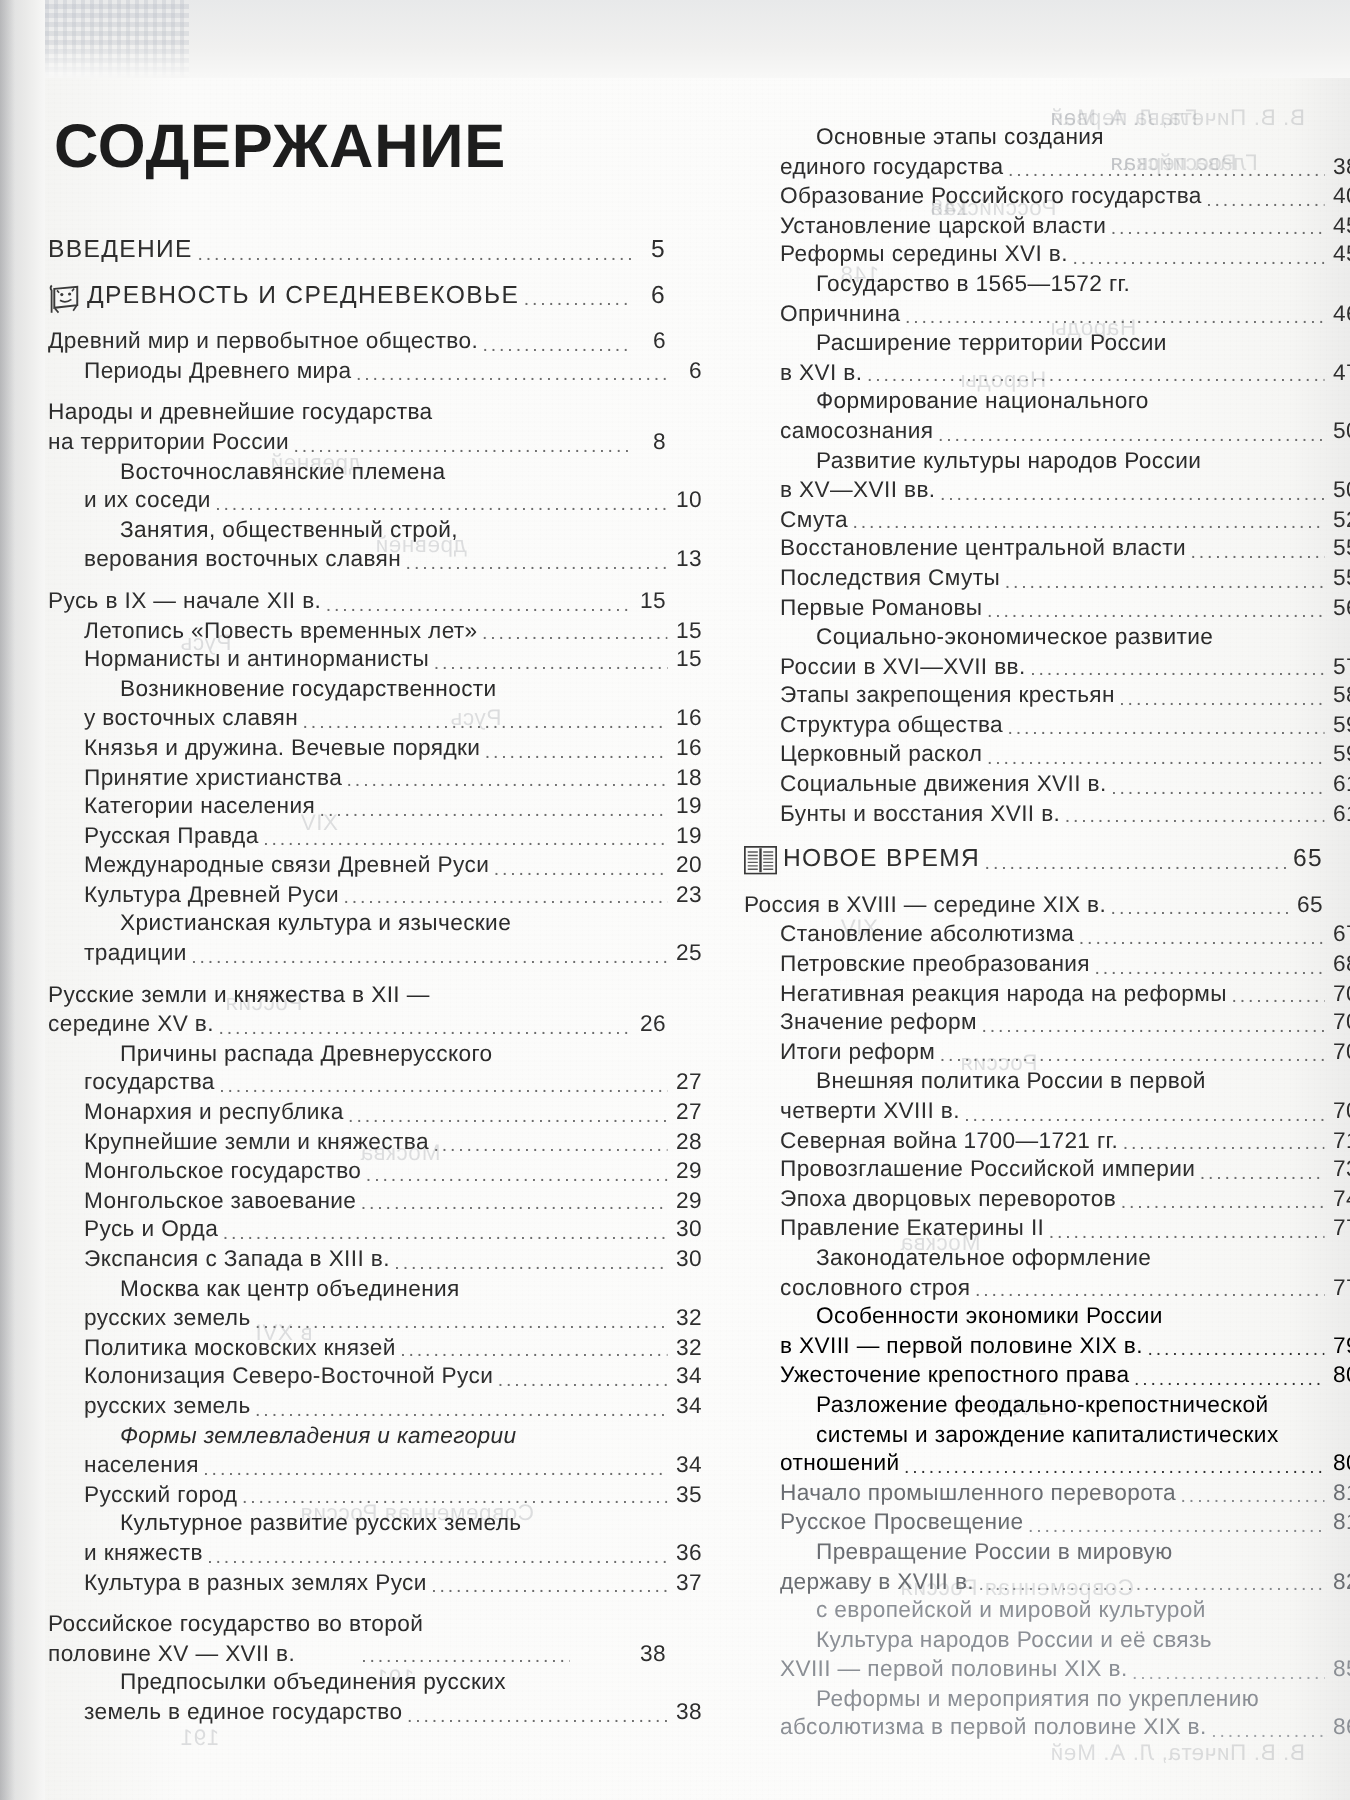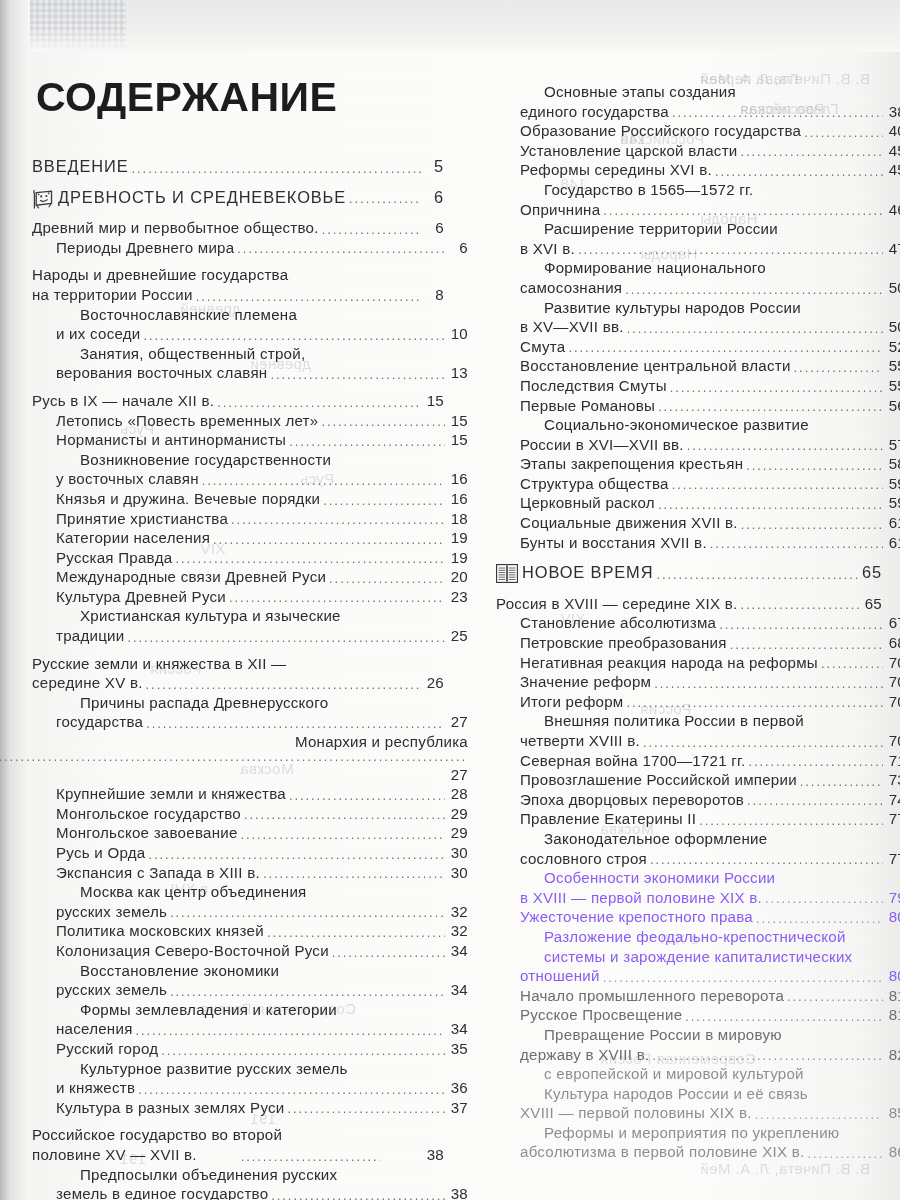--- a/index.html
+++ b/index.html
@@ -152,21 +152,21 @@
 
   
   .icon {
     position: absolute;
     width: 22px;
     height: 20px;
   }
   .icon svg { display: block; }
 
   
-  .fade-1 { color: #8b5cf6; }
+  .fade-1 { color: #000000; }
   .fade-2 { color: #6a6d72; }
   .fade-3 { color: #8b8f95; }
   .fade-1 .dots, .fade-2 .dots, .fade-3 .dots { color: inherit; opacity: .8; }
 </style>
 </head>
 <body>
 
 <div class="page">
 
   <div class="paper-base"></div>
@@ -327,21 +327,21 @@
           <span class="lbl">середине XV в.</span>
           <span class="dots">................................................................................................................................................................</span>
           <span class="pg">26</span>
         </div>
         <div class="cont lvl-sec"><span class="lbl" style="padding-left: 24px;">Причины распада Древнерусского</span></div>
         <div class="entry lvl-sec" style="position: relative;">
           <span class="lbl">государства</span>
           <span class="dots">................................................................................................................................................................</span>
           <span class="pg">27</span>
         </div>
-        <div class="entry lvl-sec" style="position: relative; flex-direction: column;">
+        <div class="entry lvl-sec" style="position: relative;">
           <span class="lbl">Монархия и республика</span>
           <span class="dots">................................................................................................................................................................</span>
           <span class="pg">27</span>
         </div>
         <div class="entry lvl-sec" style="position: relative;">
           <span class="lbl">Крупнейшие земли и княжества</span>
           <span class="dots">................................................................................................................................................................</span>
           <span class="pg">28</span>
         </div>
         <div class="entry lvl-sec" style="position: relative;">
@@ -373,27 +373,26 @@
         <div class="entry lvl-sec" style="position: relative;">
           <span class="lbl">Политика московских князей</span>
           <span class="dots">................................................................................................................................................................</span>
           <span class="pg">32</span>
         </div>
         <div class="entry lvl-sec" style="position: relative;">
           <span class="lbl">Колонизация Северо-Восточной Руси</span>
           <span class="dots">................................................................................................................................................................</span>
           <span class="pg">34</span>
         </div>
-        <div class="cont lvl-sec"><span class="lbl" style="padding-left: 24px;">Восстановление экономики</span></div>
         <div class="entry lvl-sec" style="position: relative;">
           <span class="lbl">русских земель</span>
           <span class="dots">................................................................................................................................................................</span>
           <span class="pg">34</span>
         </div>
-        <div class="cont lvl-sec"><span class="lbl" style="padding-left: 24px;">Формы землевладения и категории</span></div>
+        <div class="cont lvl-sec"><span class="lbl" style="padding-left: 24px; font-style: italic;">Формы землевладения и категории</span></div>
         <div class="entry lvl-sec" style="position: relative;">
           <span class="lbl">населения</span>
           <span class="dots">................................................................................................................................................................</span>
           <span class="pg">34</span>
         </div>
         <div class="entry lvl-sec" style="position: relative;">
           <span class="lbl">Русский город</span>
           <span class="dots">................................................................................................................................................................</span>
           <span class="pg">35</span>
         </div>

